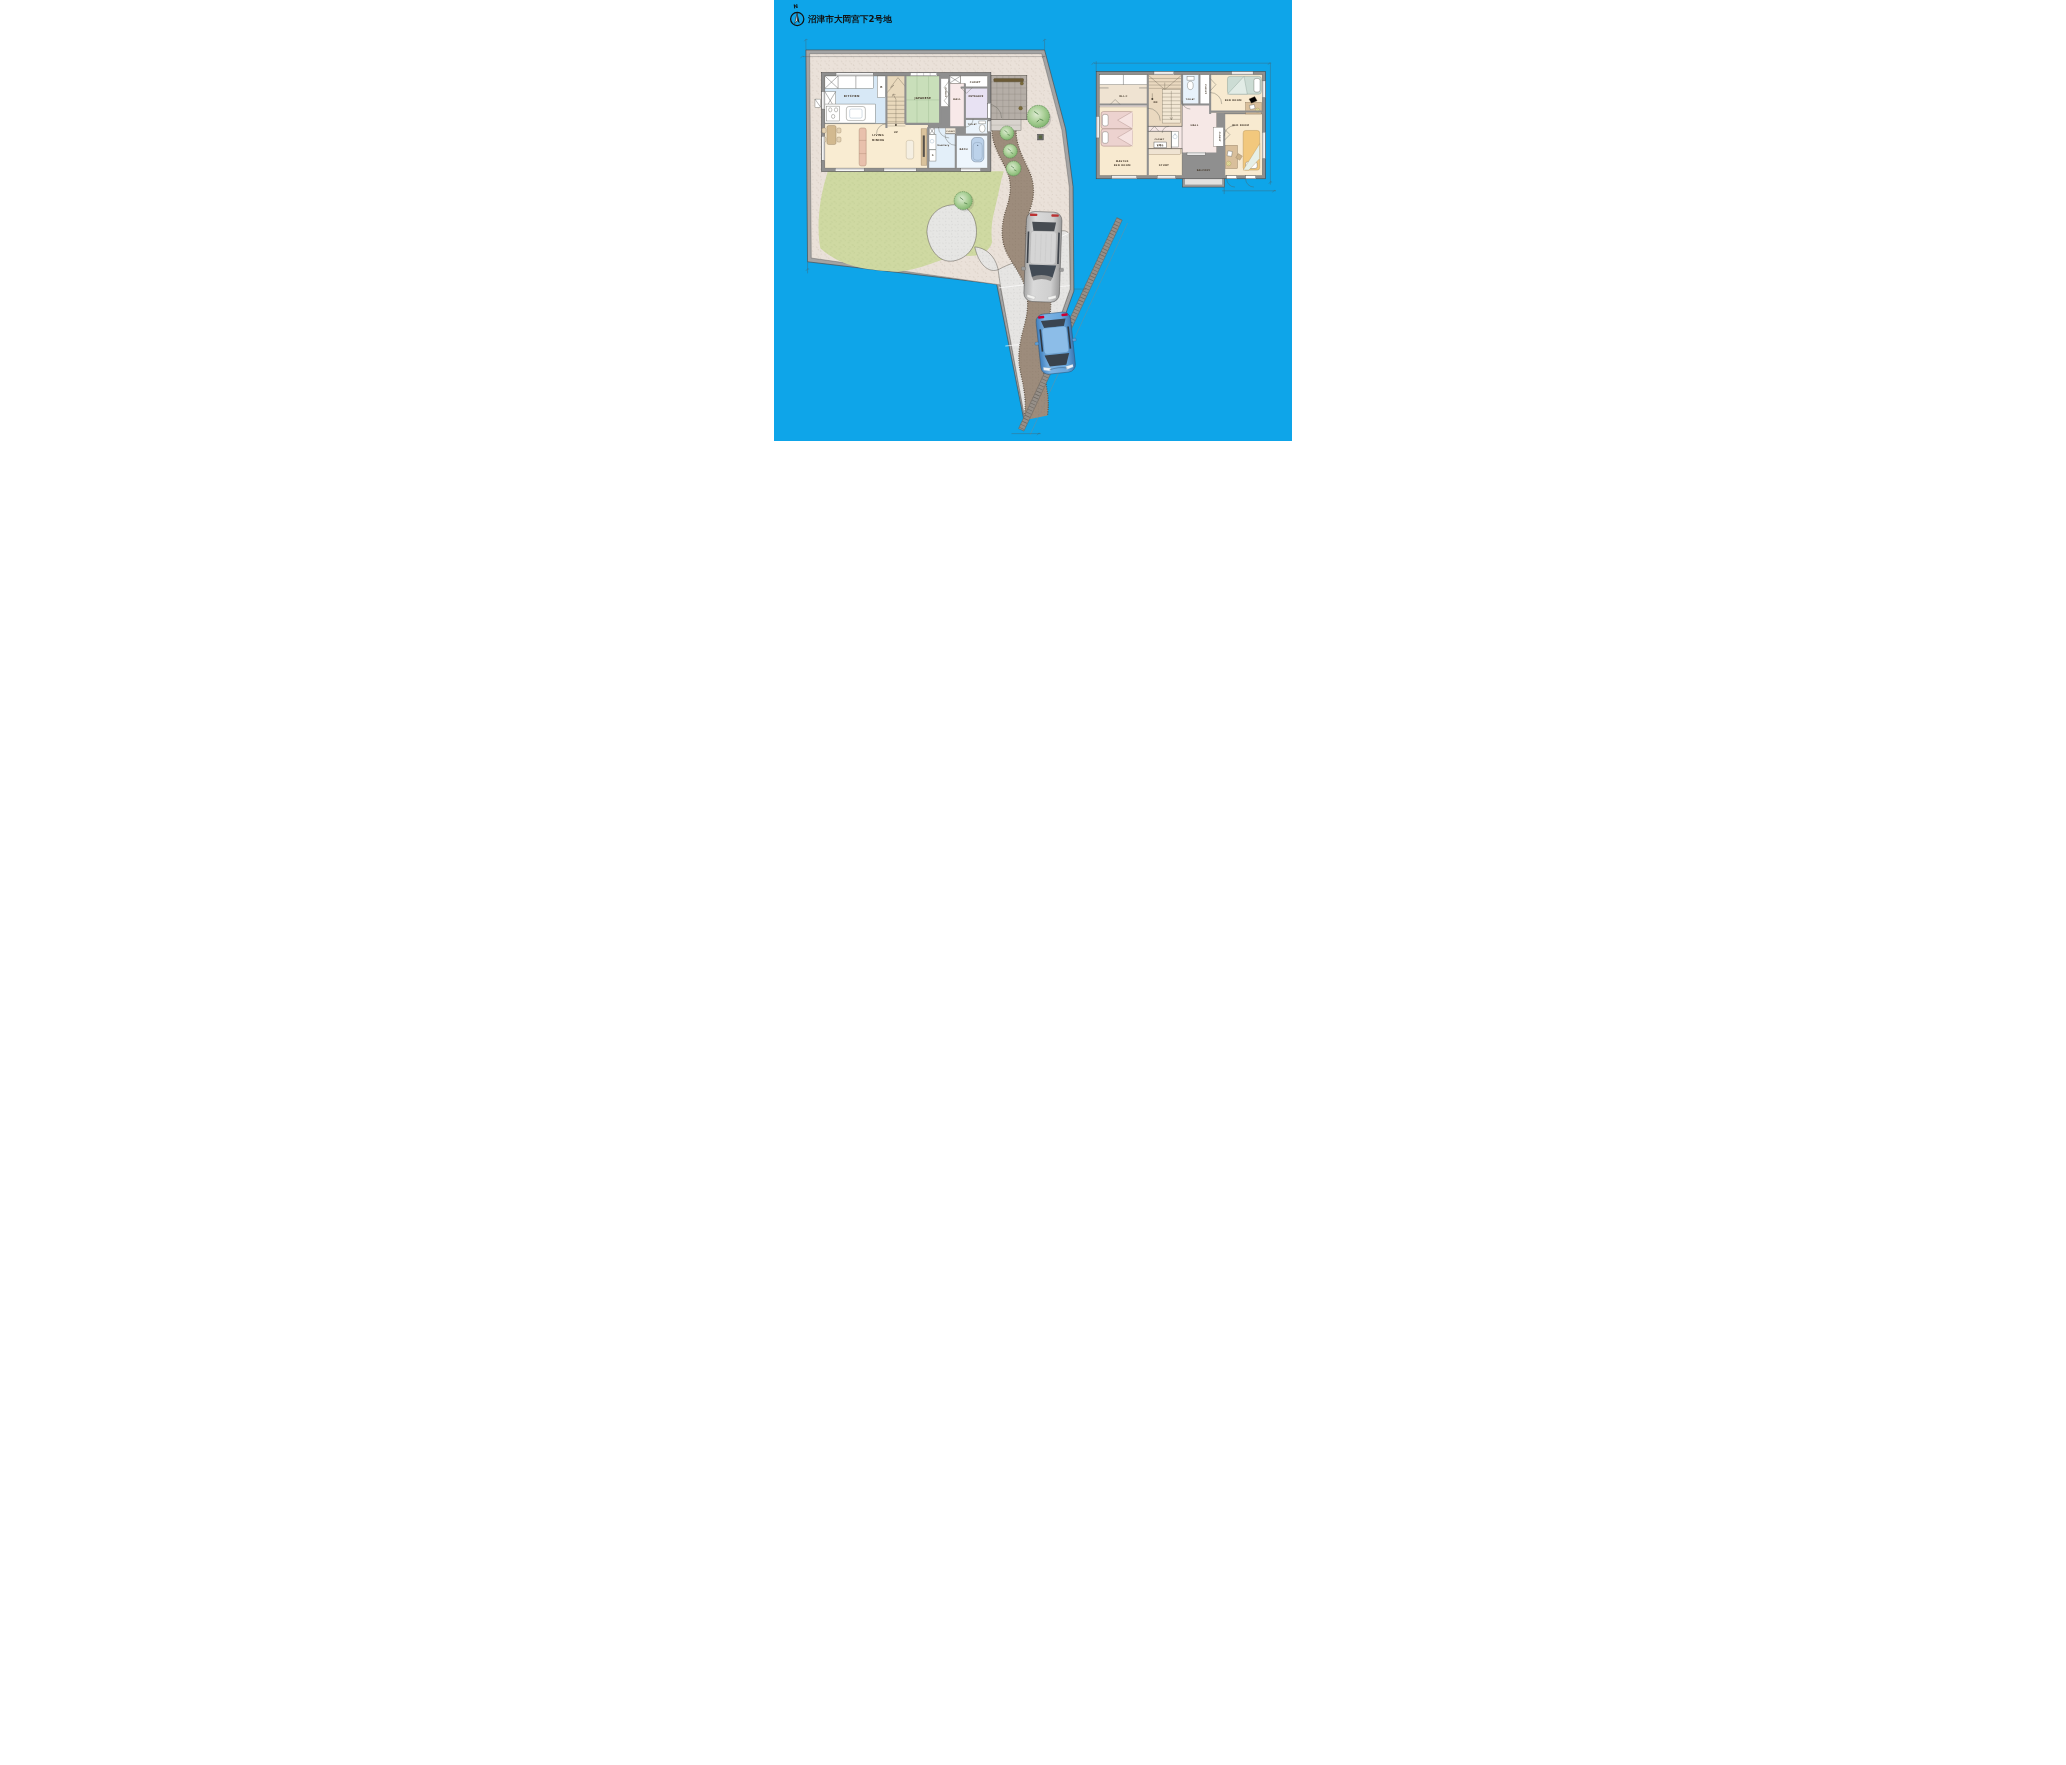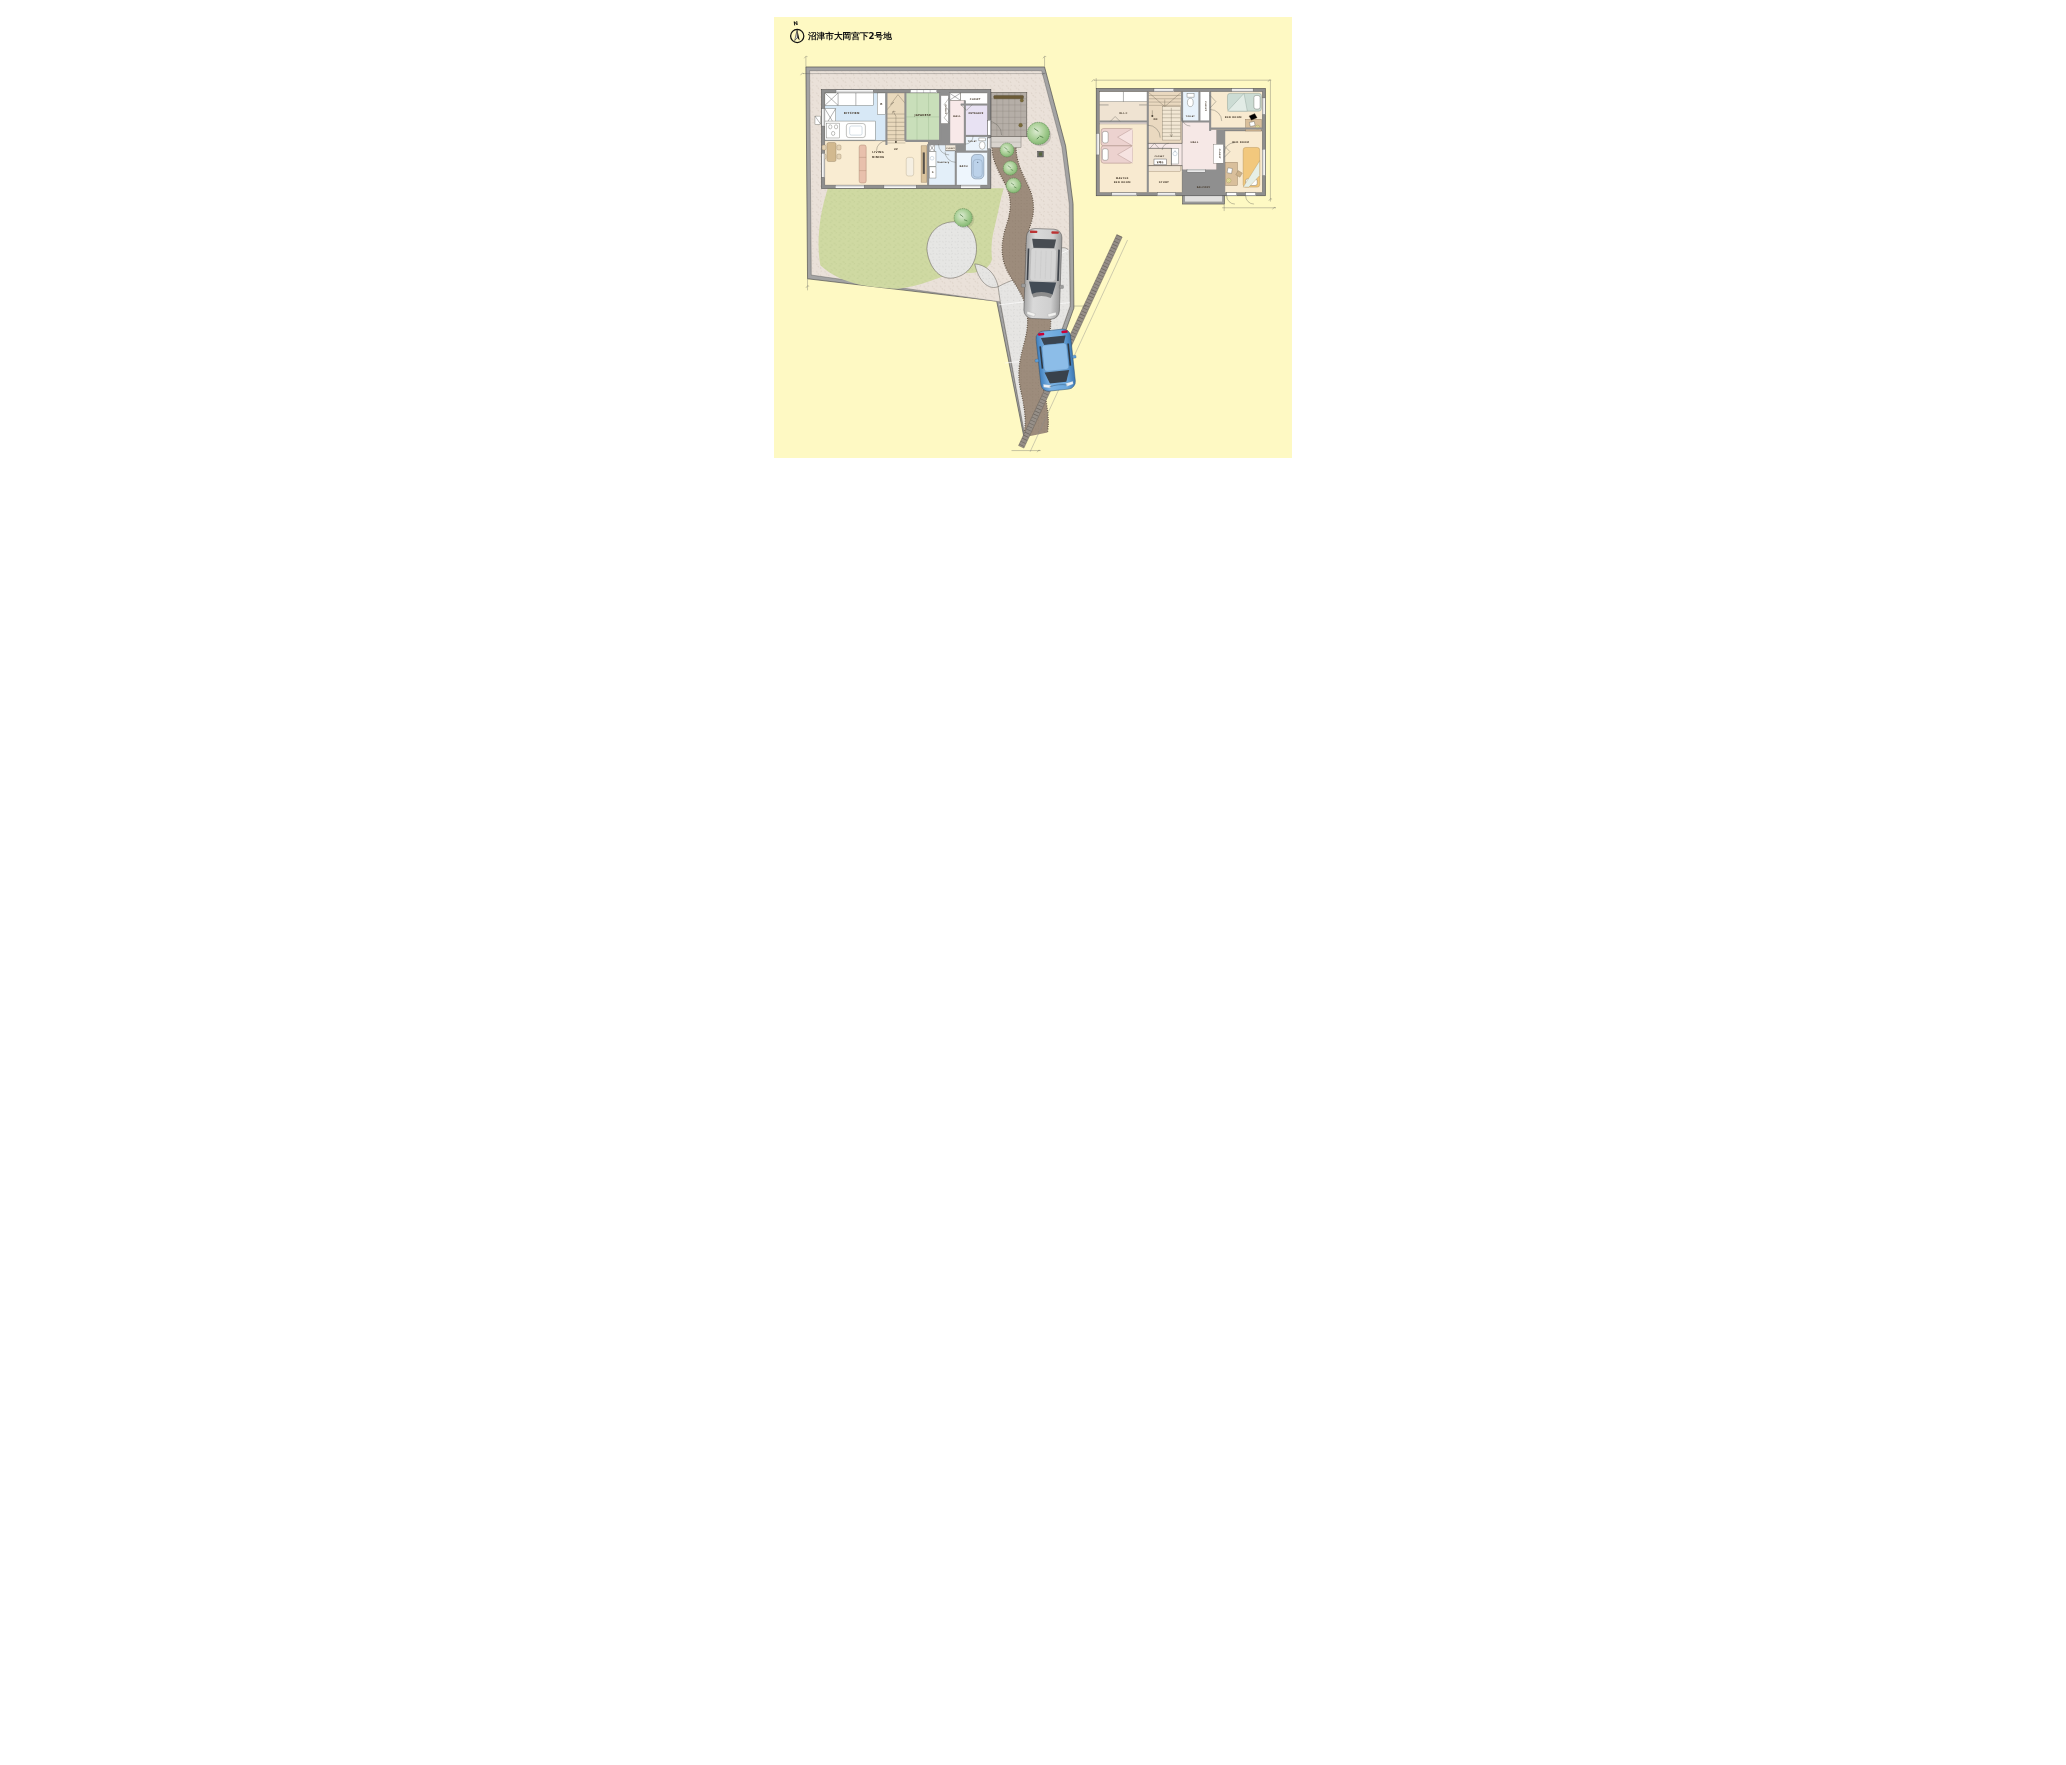--- a/index.html
+++ b/index.html
@@ -1,16 +1,16 @@
 <!DOCTYPE html>
 <html style="font-size:6.6px"><head>
 <meta charset="utf-8">
 <style>
   html,body{margin:0;padding:0;background:#ffffff;}
-  .stage{width:518px;height:441px;margin:17px auto;position:relative;background:#fef9c3;}
+  .stage{width:518px;height:441px;margin:0 auto;position:relative;background:#0ea5e9;}
   svg{display:block;}
   text{font-family:"DejaVu Sans","Liberation Sans",sans-serif;}
   .lbl{fill:#463a2c;font-weight:600;letter-spacing:.6px;}
   .lbl-s{fill:#463a2c;font-weight:600;letter-spacing:.4px;}
   .title-txt{fill:#111;font-weight:700;}
   .wall{fill:#8f8f8f;stroke:#3f3f3f;stroke-width:1.3;}
   .wline{stroke:#8f8f8f;stroke-width:5;fill:none;}
   .wthin{stroke:#4a4a4a;stroke-width:1;fill:none;}
   .room{stroke:#5f5a52;stroke-width:.8;}
   .win{fill:#fff;stroke:#4a4a4a;stroke-width:.7;}

